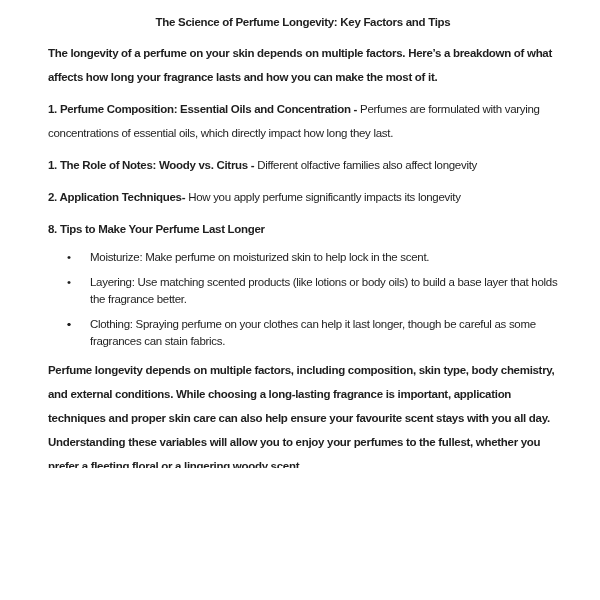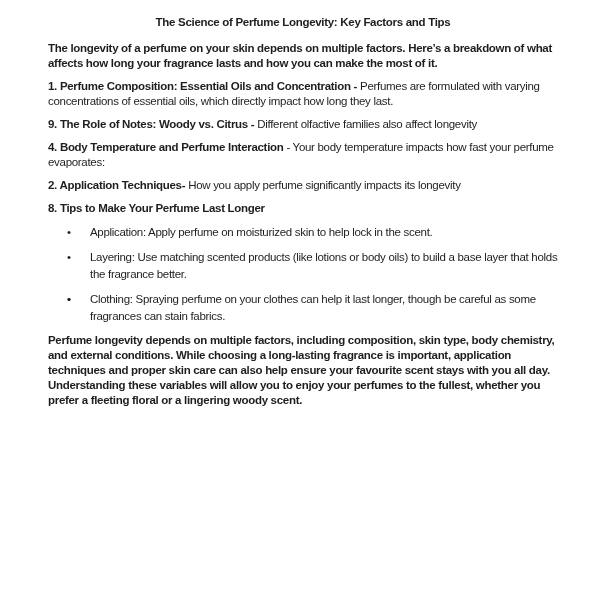--- a/index.html
+++ b/index.html
@@ -20,21 +20,21 @@
   .title {
     font-size: 11.5px;
     font-weight: 700;
     text-align: center;
     line-height: 16.5px;
     letter-spacing: -0.3px;
     margin-bottom: 10px;
   }
   .para {
     font-size: 11.5px;
-    line-height: 15px;
+    line-height: 24px;
     letter-spacing: -0.3px;
     margin-bottom: 8px;
   }
   .bold { font-weight: 700; }
   ul.tips {
     list-style: none;
     margin: 2px 0 8px 0;
   }
   ul.tips li {
     position: relative;
@@ -61,32 +61,31 @@
 <body>
 
 <div class="page">
 
   <h1 class="title">The Science of Perfume Longevity: Key Factors and Tips</h1>
 
   <p class="para bold">The longevity of a perfume on your skin depends on multiple factors. Here’s a breakdown of what affects how long your fragrance lasts and how you can make the most of it.</p>
 
   <p class="para"><span class="bold">1. Perfume Composition: Essential Oils and Concentration -</span><span> Perfumes are formulated with varying concentrations of essential oils, which directly impact how long they last.</span></p>
 
-  <p class="para"><span class="bold">9. The Role of Notes: Woody vs. Citrus -</span><span> Different olfactive families also affect longevity</span></p>
+  <p class="para"><span class="bold">1. The Role of Notes: Woody vs. Citrus -</span><span> Different olfactive families also affect longevity</span></p>
 
 
-  <p class="para"><span class="bold">4. Body Temperature and Perfume Interaction</span><span> - Your body temperature impacts how fast your perfume evaporates:</span></p>
 
   <p class="para"><span class="bold">2. Application Techniques-</span><span> How you apply perfume significantly impacts its longevity</span></p>
 
 
   <p class="para"><span class="bold">8. Tips to Make Your Perfume Last Longer</span></p>
 
   <ul class="tips">
-    <li><span class="bullet">•</span><span>Application: Apply perfume on moisturized skin to help lock in the scent.</span></li>
+    <li><span class="bullet">•</span><span>Moisturize: Make perfume on moisturized skin to help lock in the scent.</span></li>
     <li><span class="bullet">•</span><span>Layering: Use matching scented products (like lotions or body oils) to build a base layer that holds the fragrance better.</span></li>
     <li><span class="bullet">•</span></li>
     <li><span class="bullet">•</span><span>Clothing: Spraying perfume on your clothes can help it last longer, though be careful as some fragrances can stain fabrics.</span></li>
   </ul>
 
   <p class="para bold">Perfume longevity depends on multiple factors, including composition, skin type, body chemistry, and external conditions. While choosing a long-lasting fragrance is important, application techniques and proper skin care can also help ensure your favourite scent stays with you all day. Understanding these variables will allow you to enjoy your perfumes to the fullest, whether you prefer a fleeting floral or a lingering woody scent.</p>
 
 </div>
 
 </body></html>

